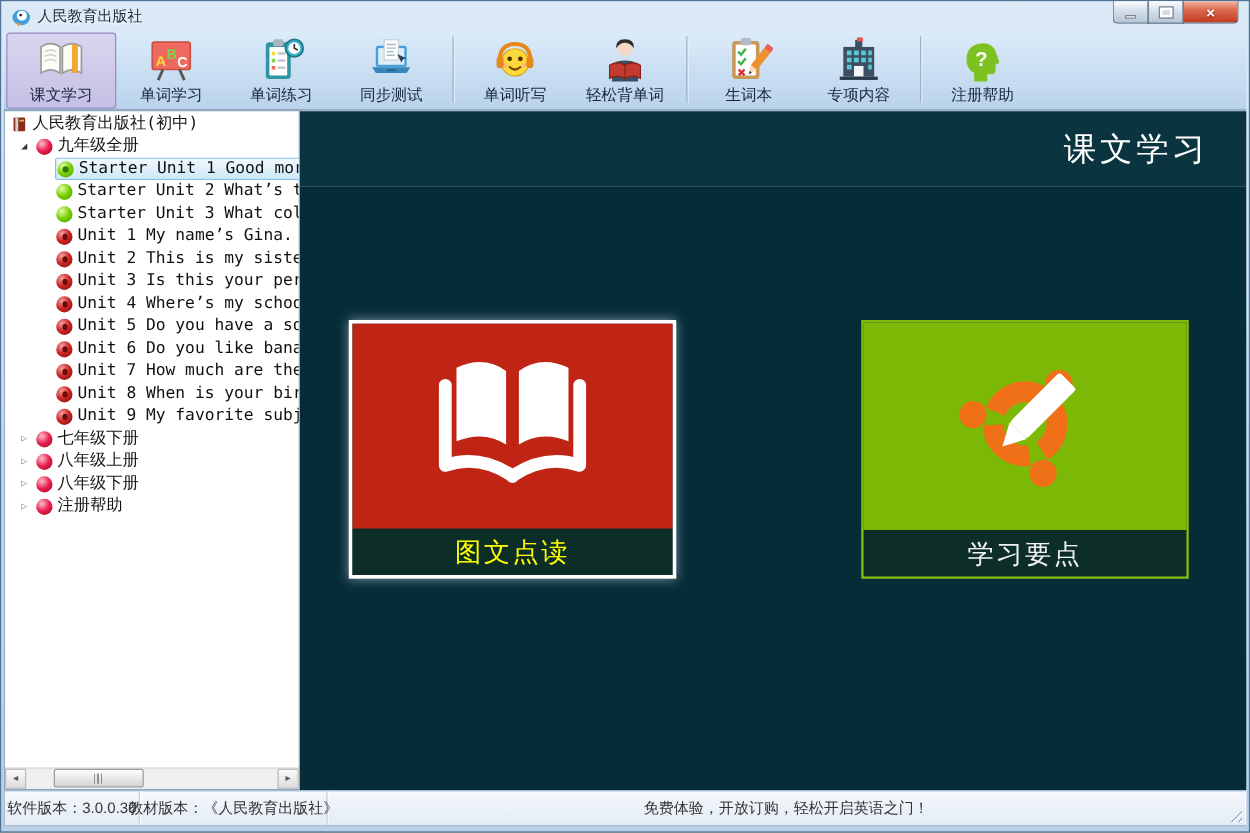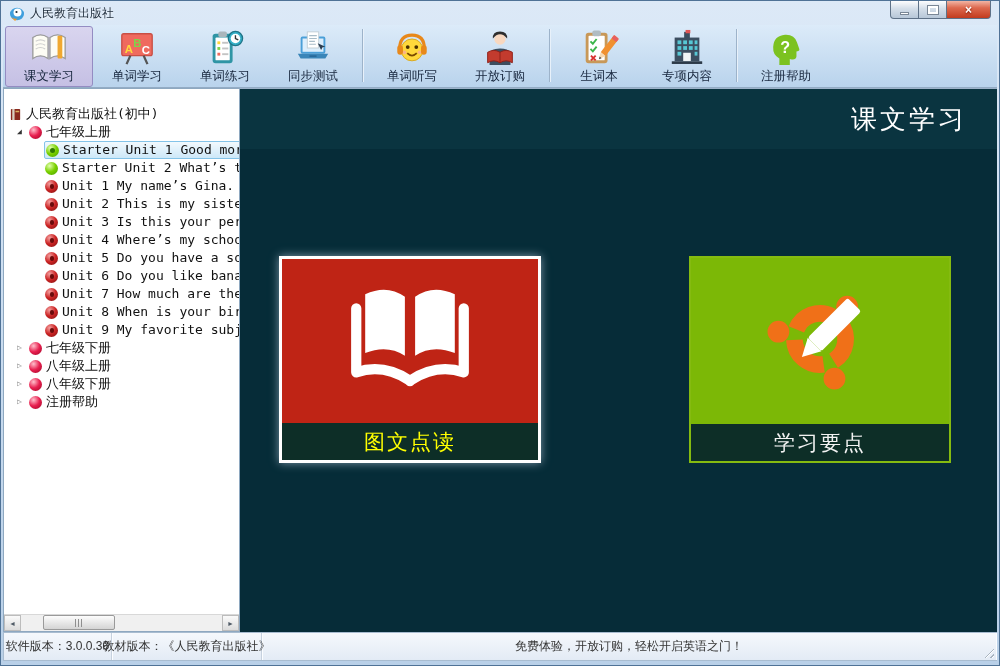--- a/index.html
+++ b/index.html
@@ -37,21 +37,21 @@
   .tb-icon { width:42px; height:40px; display:flex; align-items:center; justify-content:center; }
   .tb-icon svg { width:40px; height:38px; }
   .tb-label { font-size:12.5px; color:#17263d; margin-top:1px; white-space:nowrap; }
   .tb-divider { width:1px; background:#9db3ca; margin:3px 5px 5px 5px; box-shadow:1px 0 0 #e8f1fa; }
 
   
   .content { flex:1 1 auto; display:flex; min-height:0; }
 
   .treepanel { width:237px; flex:0 0 auto; background:#fff; border:1px solid #8ea8c0;
     display:flex; flex-direction:column; position:relative; }
-  .tree-rows { flex:1 1 auto; overflow:hidden; padding-top:16px;
+  .tree-rows { flex:1 1 auto; overflow:hidden; padding-top:1px;
     font-family:"DejaVu Sans Mono","Liberation Mono",monospace; }
   .tree-row { height:18px; line-height:18px; white-space:nowrap; overflow:hidden;
     display:flex; align-items:center; font-size:13px; color:#111; cursor:default; }
   .tree-row.lv0 { padding-left:4px; }
   .tree-row.lv1 { padding-left:13px; }
   .tree-row.lv2 { padding-left:40px; }
   .exp { width:11px; font-size:8px; color:#333; flex:0 0 auto; text-align:left; }
   .exp.collapsed { color:#8a8a8a; }
   .inner { display:inline-flex; align-items:center; height:18px; padding:0 3px 0 1px; }
   .tree-row.selected .inner { background:linear-gradient(#f2f9fd,#cde8f8); border:1px solid #84c3e8; border-radius:2px; }
@@ -213,21 +213,21 @@
       <div class="tb-item">
         <span class="tb-icon">
           <svg viewBox="0 0 40 40">
             <circle cx="20" cy="10.5" r="6" fill="#f8d8c0"></circle>
             <path d="M12.5 10 Q12 2.5 20 2.5 Q28 2.5 27.5 10 Q24 5.5 20 5.5 Q16 5.5 12.5 10 Z" fill="#2e2e2e"></path>
             <path d="M9 38 V27 Q9 20.5 20 20.5 Q31 20.5 31 27 V38 Z" fill="#3c4e60"></path>
             <path d="M7 24.5 Q13.5 20.5 20 24.5 Q26.5 20.5 33 24.5 V35.5 Q26.5 31.5 20 35.5 Q13.5 31.5 7 35.5 Z" fill="#c23b2e" stroke="#8f1f16"></path>
             <path d="M20 24.5 V35.5" stroke="#8f1f16"></path>
           </svg>
         </span>
-        <span class="tb-label">开放订购</span>
+        <span class="tb-label">轻松背单词</span>
       </div>
       <div class="tb-divider"></div>
       <div class="tb-item">
         <span class="tb-icon">
           <svg viewBox="0 0 40 40">
             <rect x="6" y="4" width="23" height="32" rx="3" fill="#c89858"></rect>
             <rect x="9" y="7" width="17" height="26" rx="1" fill="#ffffff"></rect>
             <rect x="13" y="1.5" width="9" height="6" rx="2" fill="#b0bcc2"></rect>
             <path d="M11 13 l2.5 2.5 4-5" stroke="#3bb54a" stroke-width="2" fill="none"></path>
             <path d="M11 21 l2.5 2.5 4-5" stroke="#3bb54a" stroke-width="2" fill="none"></path>
@@ -289,33 +289,39 @@
                   <rect x="3.5" y="1" width="2.5" height="12" fill="#d8d0c0"></rect>
                   <rect x="7" y="3" width="4" height="1.6" fill="#d8b060"></rect>
                 </svg></span>
               <span>人民教育出版社(初中)</span>
             </span>
           </div>
           <div class="tree-row lv1">
             <span class="exp expanded">◢</span>
             <span class="inner">
               <span class="node-ic ball-red"></span>
-              <span>七年级上册</span>
+              <span>九年级全册</span>
             </span>
           </div>
           <div class="tree-row lv2 selected">
             <span class="inner">
               <span class="node-ic ball-green-sel"></span>
               <span>Starter Unit 1 Good mor</span>
             </span>
           </div>
           <div class="tree-row lv2">
             <span class="inner">
               <span class="node-ic ball-green"></span>
               <span>Starter Unit 2 What’s t</span>
+            </span>
+          </div>
+          <div class="tree-row lv2">
+            <span class="inner">
+              <span class="node-ic ball-green"></span>
+              <span>Starter Unit 3 What col</span>
             </span>
           </div>
           <div class="tree-row lv2">
             <span class="inner">
               <span class="node-ic ball-lock"></span>
               <span>Unit 1 My name’s Gina.</span>
             </span>
           </div>
           <div class="tree-row lv2">
             <span class="inner">

